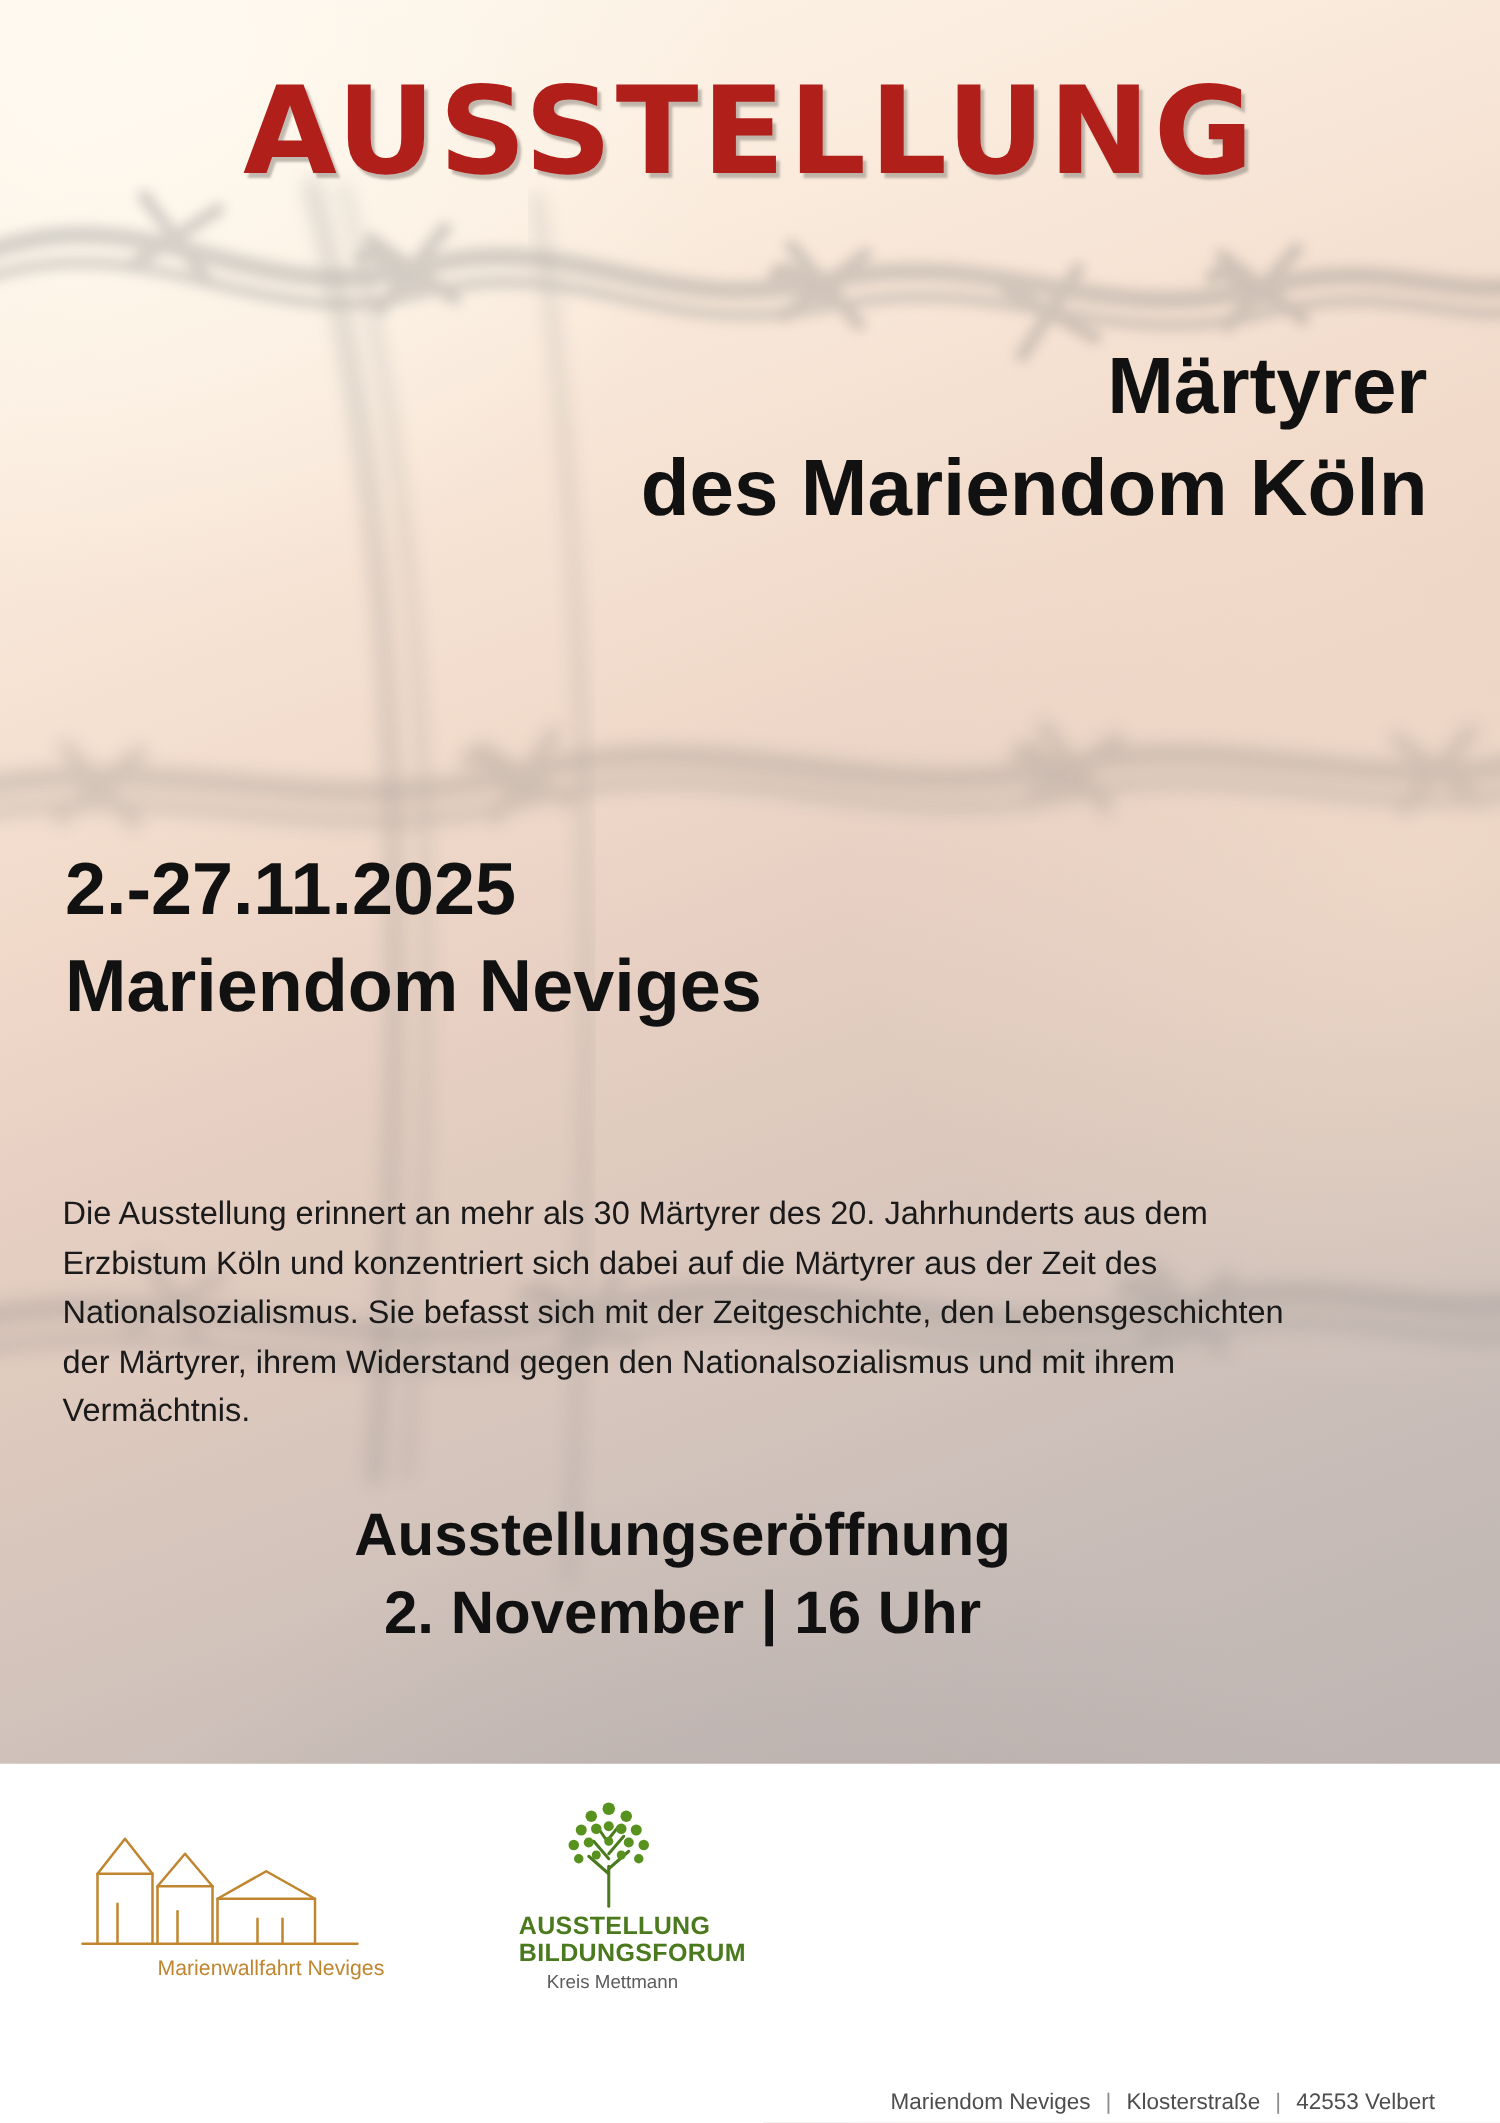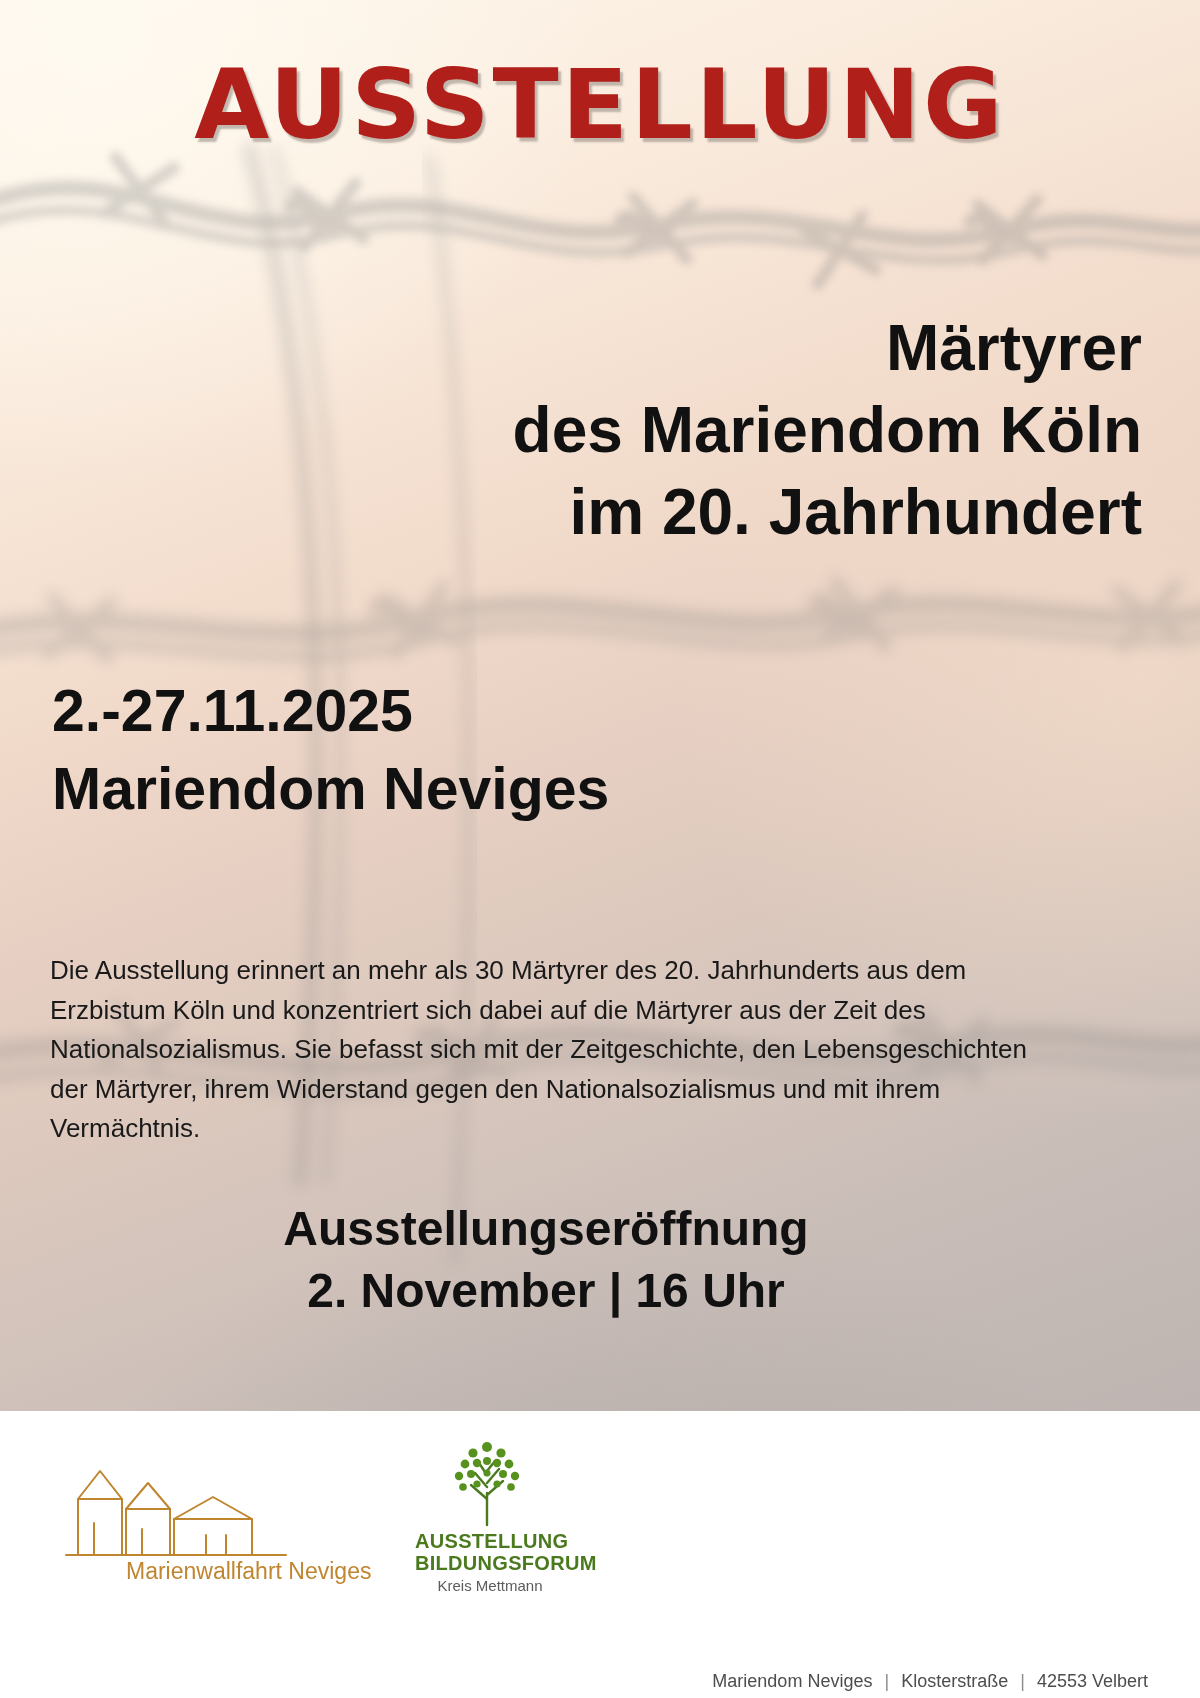--- a/index.html
+++ b/index.html
@@ -83,21 +83,20 @@
     position: absolute;
     right: 58px;
     top: 268px;
     width: 920px;
     text-align: right;
     font-family: "Liberation Sans", sans-serif;
     font-weight: 700;
     font-size: 64px;
     line-height: 1.28;
     color: #111111;
-    margin-top: 40px;
   }
   .title-block .line { display: block; }
 
   .date-block {
     position: absolute;
     left: 52px;
     top: 672px;
     font-family: "Liberation Sans", sans-serif;
     font-weight: 700;
     font-size: 59px;
@@ -147,21 +146,21 @@
     left: 56px;
     top: 46px;
     width: 300px;
     height: 130px;
   }
   .logo-marienwallfahrt .label {
     position: absolute;
     left: 70px;
     bottom: 2px;
     font-family: "Liberation Sans", sans-serif;
-    font-size: 23px;
+    font-size: 17px;
     color: #c0852f;
     white-space: nowrap;
     text-align: center;
   }
 
   .logo-kbf {
     position: absolute;
     left: 375px;
     top: 26px;
     width: 235px;
@@ -308,21 +307,20 @@
     </g>
   </svg>
 
   <div class="content">
 
     <div class="headline-ausstellung">AUSSTELLUNG</div>
 
     <div class="title-block">
       <span class="line">Märtyrer</span>
       <span class="line">des Mariendom Köln</span>
-      <span class="line">im 20. Jahrhundert</span>
     </div>
 
     <div class="date-block">
       <span class="line">2.-27.11.2025</span>
       <span class="line">Mariendom Neviges</span>
     </div>
 
     <p class="body-text">Die Ausstellung erinnert an mehr als 30 Märtyrer des 20. Jahrhunderts aus dem Erzbistum Köln und konzentriert sich dabei auf die Märtyrer aus der Zeit des Nationalsozialismus. Sie befasst sich mit der Zeitgeschichte, den Lebensgeschichten der Märtyrer, ihrem Widerstand gegen den Nationalsozialismus und mit ihrem Vermächtnis.</p>
 
     <div class="opening-block">

